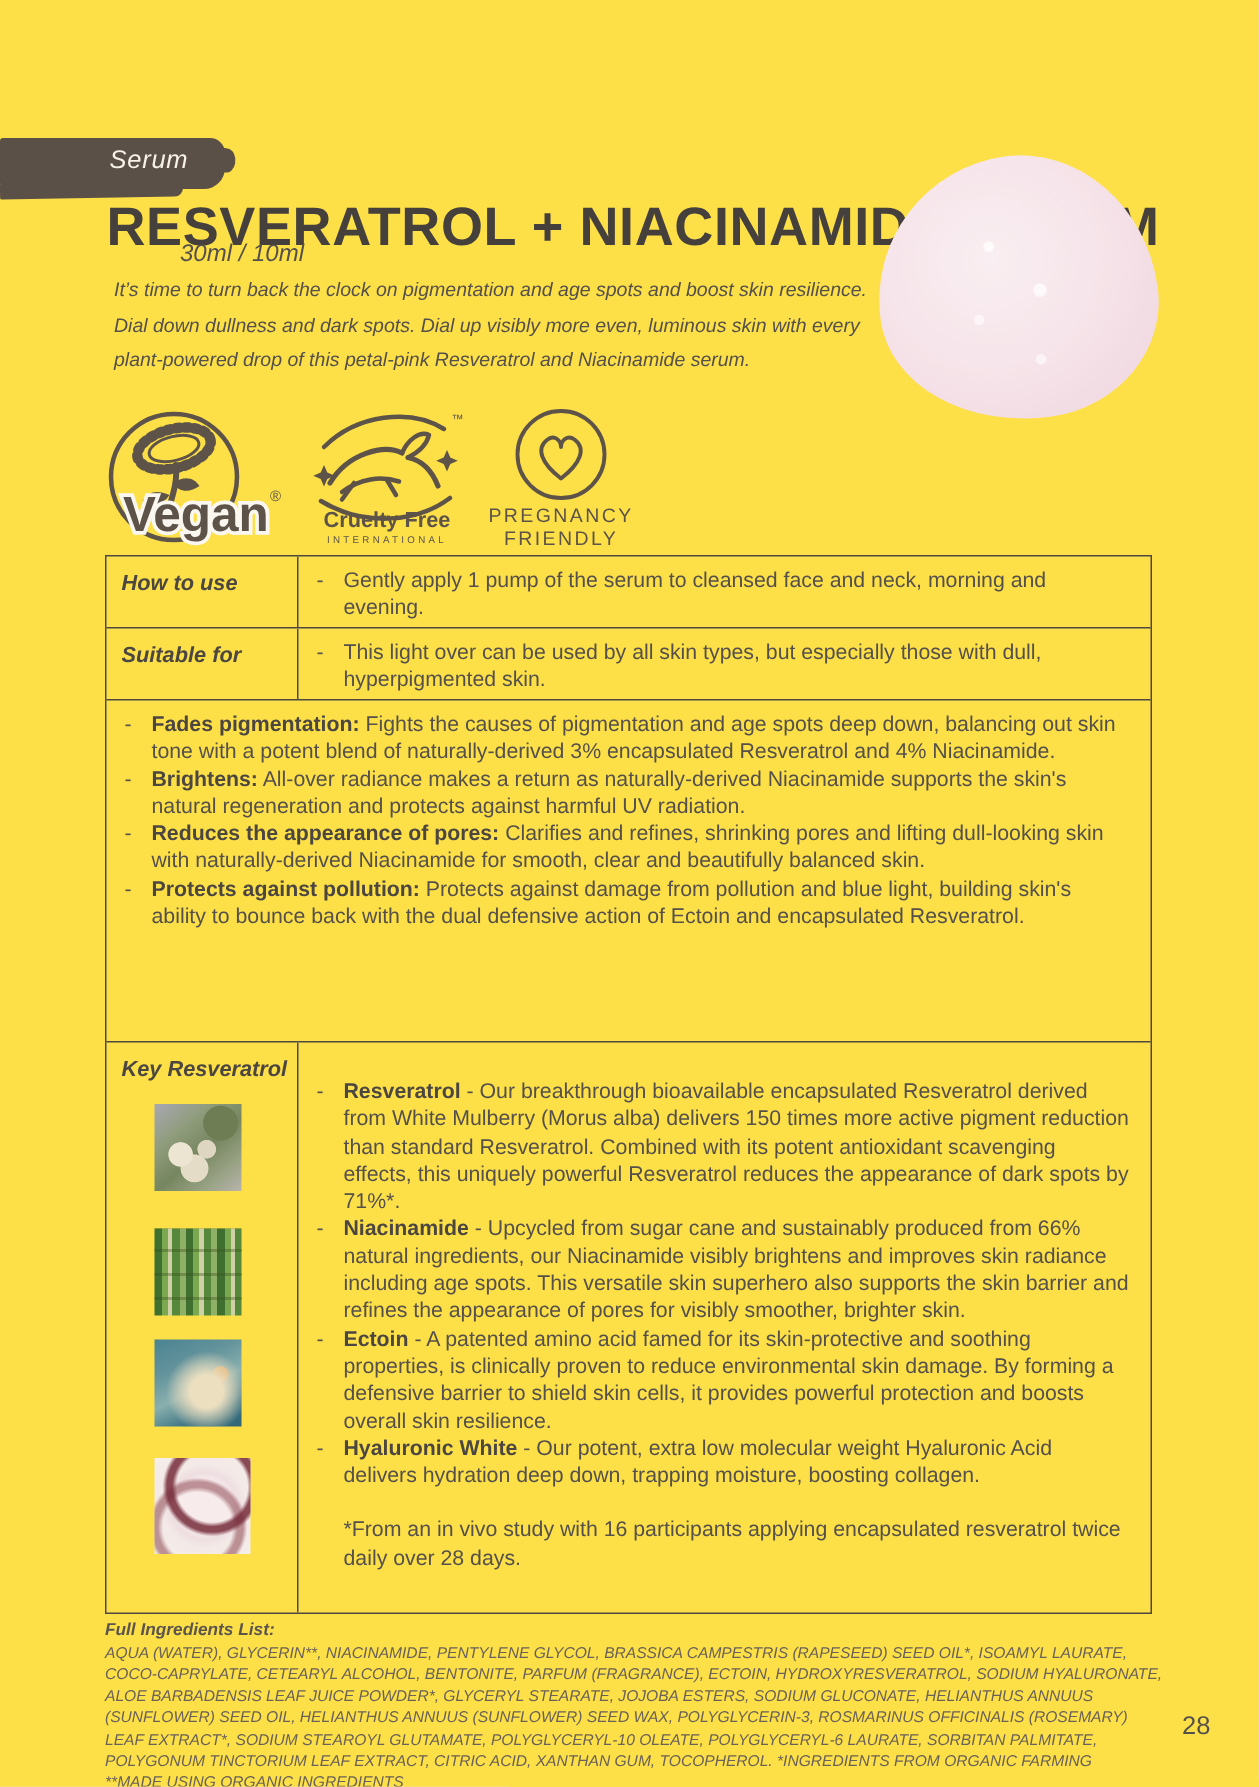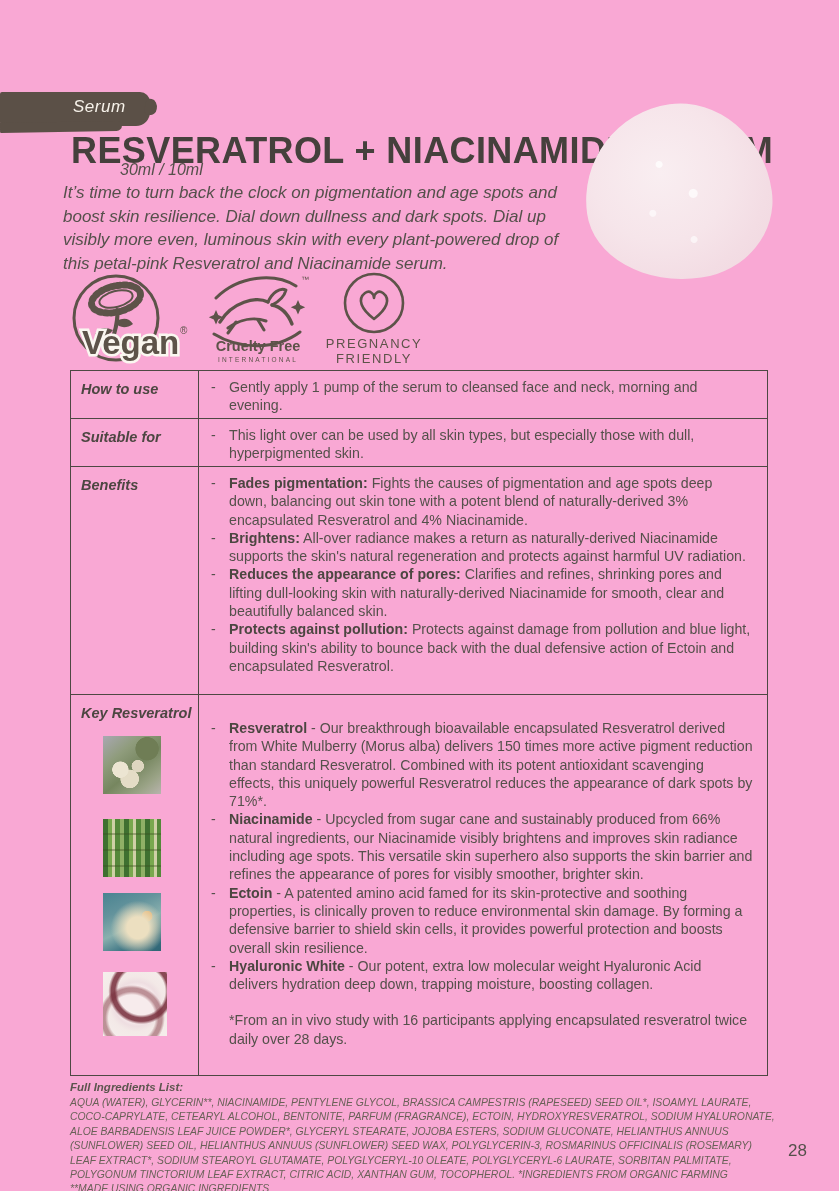--- a/index.html
+++ b/index.html
@@ -1,37 +1,37 @@
 <!DOCTYPE html>
 <html><head>
 <meta charset="utf-8">
 <style>
   * { box-sizing: border-box; margin: 0; padding: 0; }
   body { margin: 0; background: #e8e4dc; font-family: "Liberation Sans", sans-serif; }
   .page {
     position: relative; width: 839px; height: 1191px;
-    background: #f9a8d4; overflow: hidden; color: #55504B; text-decoration: underline;
+    background: #fde047; overflow: hidden; color: #55504B; text-decoration: underline;
   }
 
   
   .serum-tab { position: absolute; left: 0; top: 92px; width: 150px; height: 34px;
     background: #5B5047; border-radius: 2px 10px 14px 4px; }
   .serum-tab::before { content: ""; position: absolute; left: 0; bottom: -6px; width: 122px; height: 10px;
     background: #5B5047; border-radius: 0 8px 10px 2px; transform: rotate(-1deg); }
   .serum-tab::after { content: ""; position: absolute; right: -7px; top: 7px; width: 12px; height: 16px;
     background: #5B5047; border-radius: 40% 75% 60% 40%; transform: rotate(10deg); }
   .serum-tab span { position: absolute; left: 73px; top: 5px; font-size: 17px; font-style: italic;
     color: #F7F2EA; letter-spacing: .5px; }
 
   
   .title { position: absolute; left: 71px; top: 130px; font-size: 36px; font-weight: bold;
     color: #45403C; letter-spacing: .4px; white-space: nowrap; }
   .sizes { position: absolute; left: 72px; top: 161px; font-size: 16px; font-style: italic; color: #55504B; margin-left: 48px; }
-  .description { position: absolute; left: 63px; top: 181px; width: 505px;
-    font-size: 17px; font-style: italic; line-height: 23.5px; color: #55504B; }
+  .description { position: absolute; left: 76px; top: 181px; width: 505px;
+    font-size: 13px; font-style: italic; line-height: 23.5px; color: #55504B; }
 
   
   .blob { position: absolute; left: 585px; top: 104px; width: 186px; height: 176px;
     background: radial-gradient(circle at 42% 38%, #f9eef1 0%, #f6e5ea 45%, #f3dde4 70%, #f0d7df 100%);
     border-radius: 52% 48% 44% 56% / 55% 57% 43% 45%;
     transform: rotate(-8deg); }
   .blob .bubbles { position: absolute; inset: 0; border-radius: inherit;
     background:
       radial-gradient(circle at 42% 33%, rgba(255,255,255,.75) 0 3px, rgba(255,255,255,0) 4px),
       radial-gradient(circle at 58% 52%, rgba(255,255,255,.7) 0 4px, rgba(255,255,255,0) 5px),
@@ -172,21 +172,20 @@
       <div class="trow">
         <div class="label-cell"><span class="row-label">Suitable for</span></div>
         <div class="content-cell">
           <div class="bullet">
             <span class="dash">-</span>
             <p class="btext">This light over can be used by all skin types, but especially those with dull, hyperpigmented skin.</p>
           </div>
         </div>
       </div>
       <div class="trow">
-        <div class="label-cell"><span class="row-label">Benefits</span></div>
         <div class="content-cell">
           <div class="bullet">
             <span class="dash">-</span>
             <p class="btext"><b>Fades pigmentation:</b> Fights the causes of pigmentation and age spots deep down, balancing out skin tone with a potent blend of naturally-derived 3% encapsulated Resveratrol and 4% Niacinamide.</p>
           </div>
           <div class="bullet">
             <span class="dash">-</span>
             <p class="btext"><b>Brightens:</b> All-over radiance makes a return as naturally-derived Niacinamide supports the skin's natural regeneration and protects against harmful UV radiation.</p>
           </div>
           <div class="bullet">

